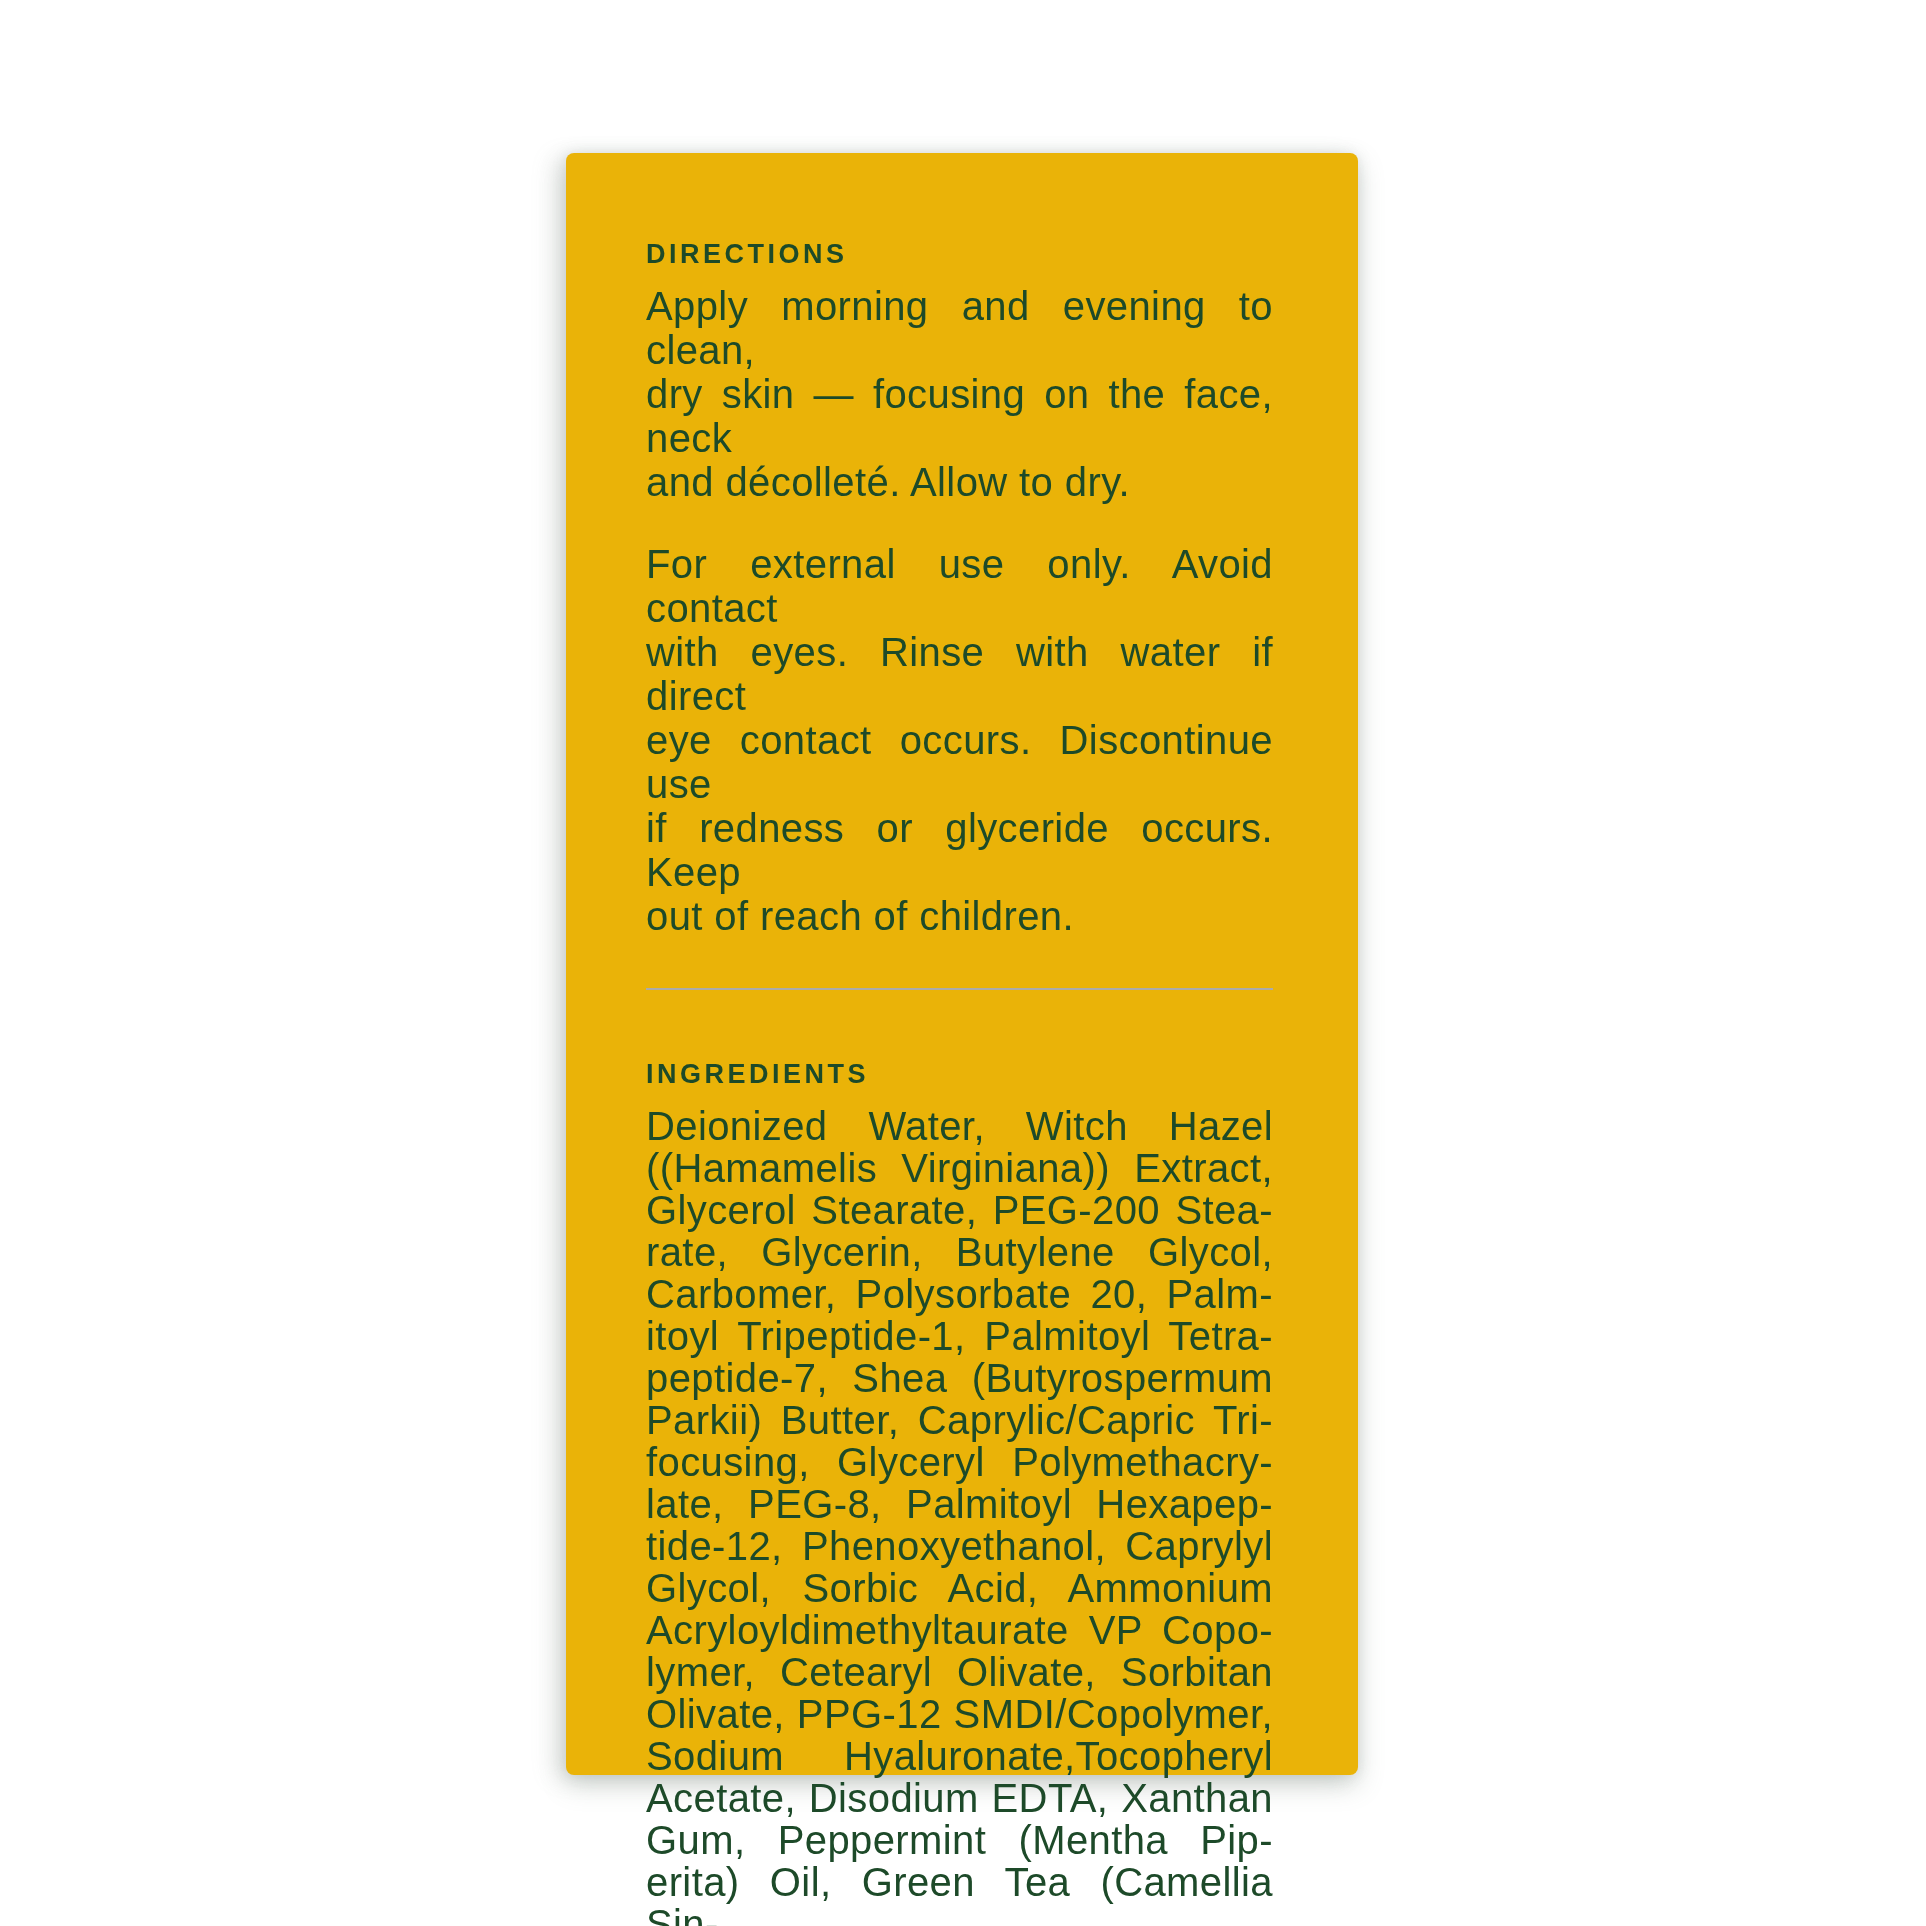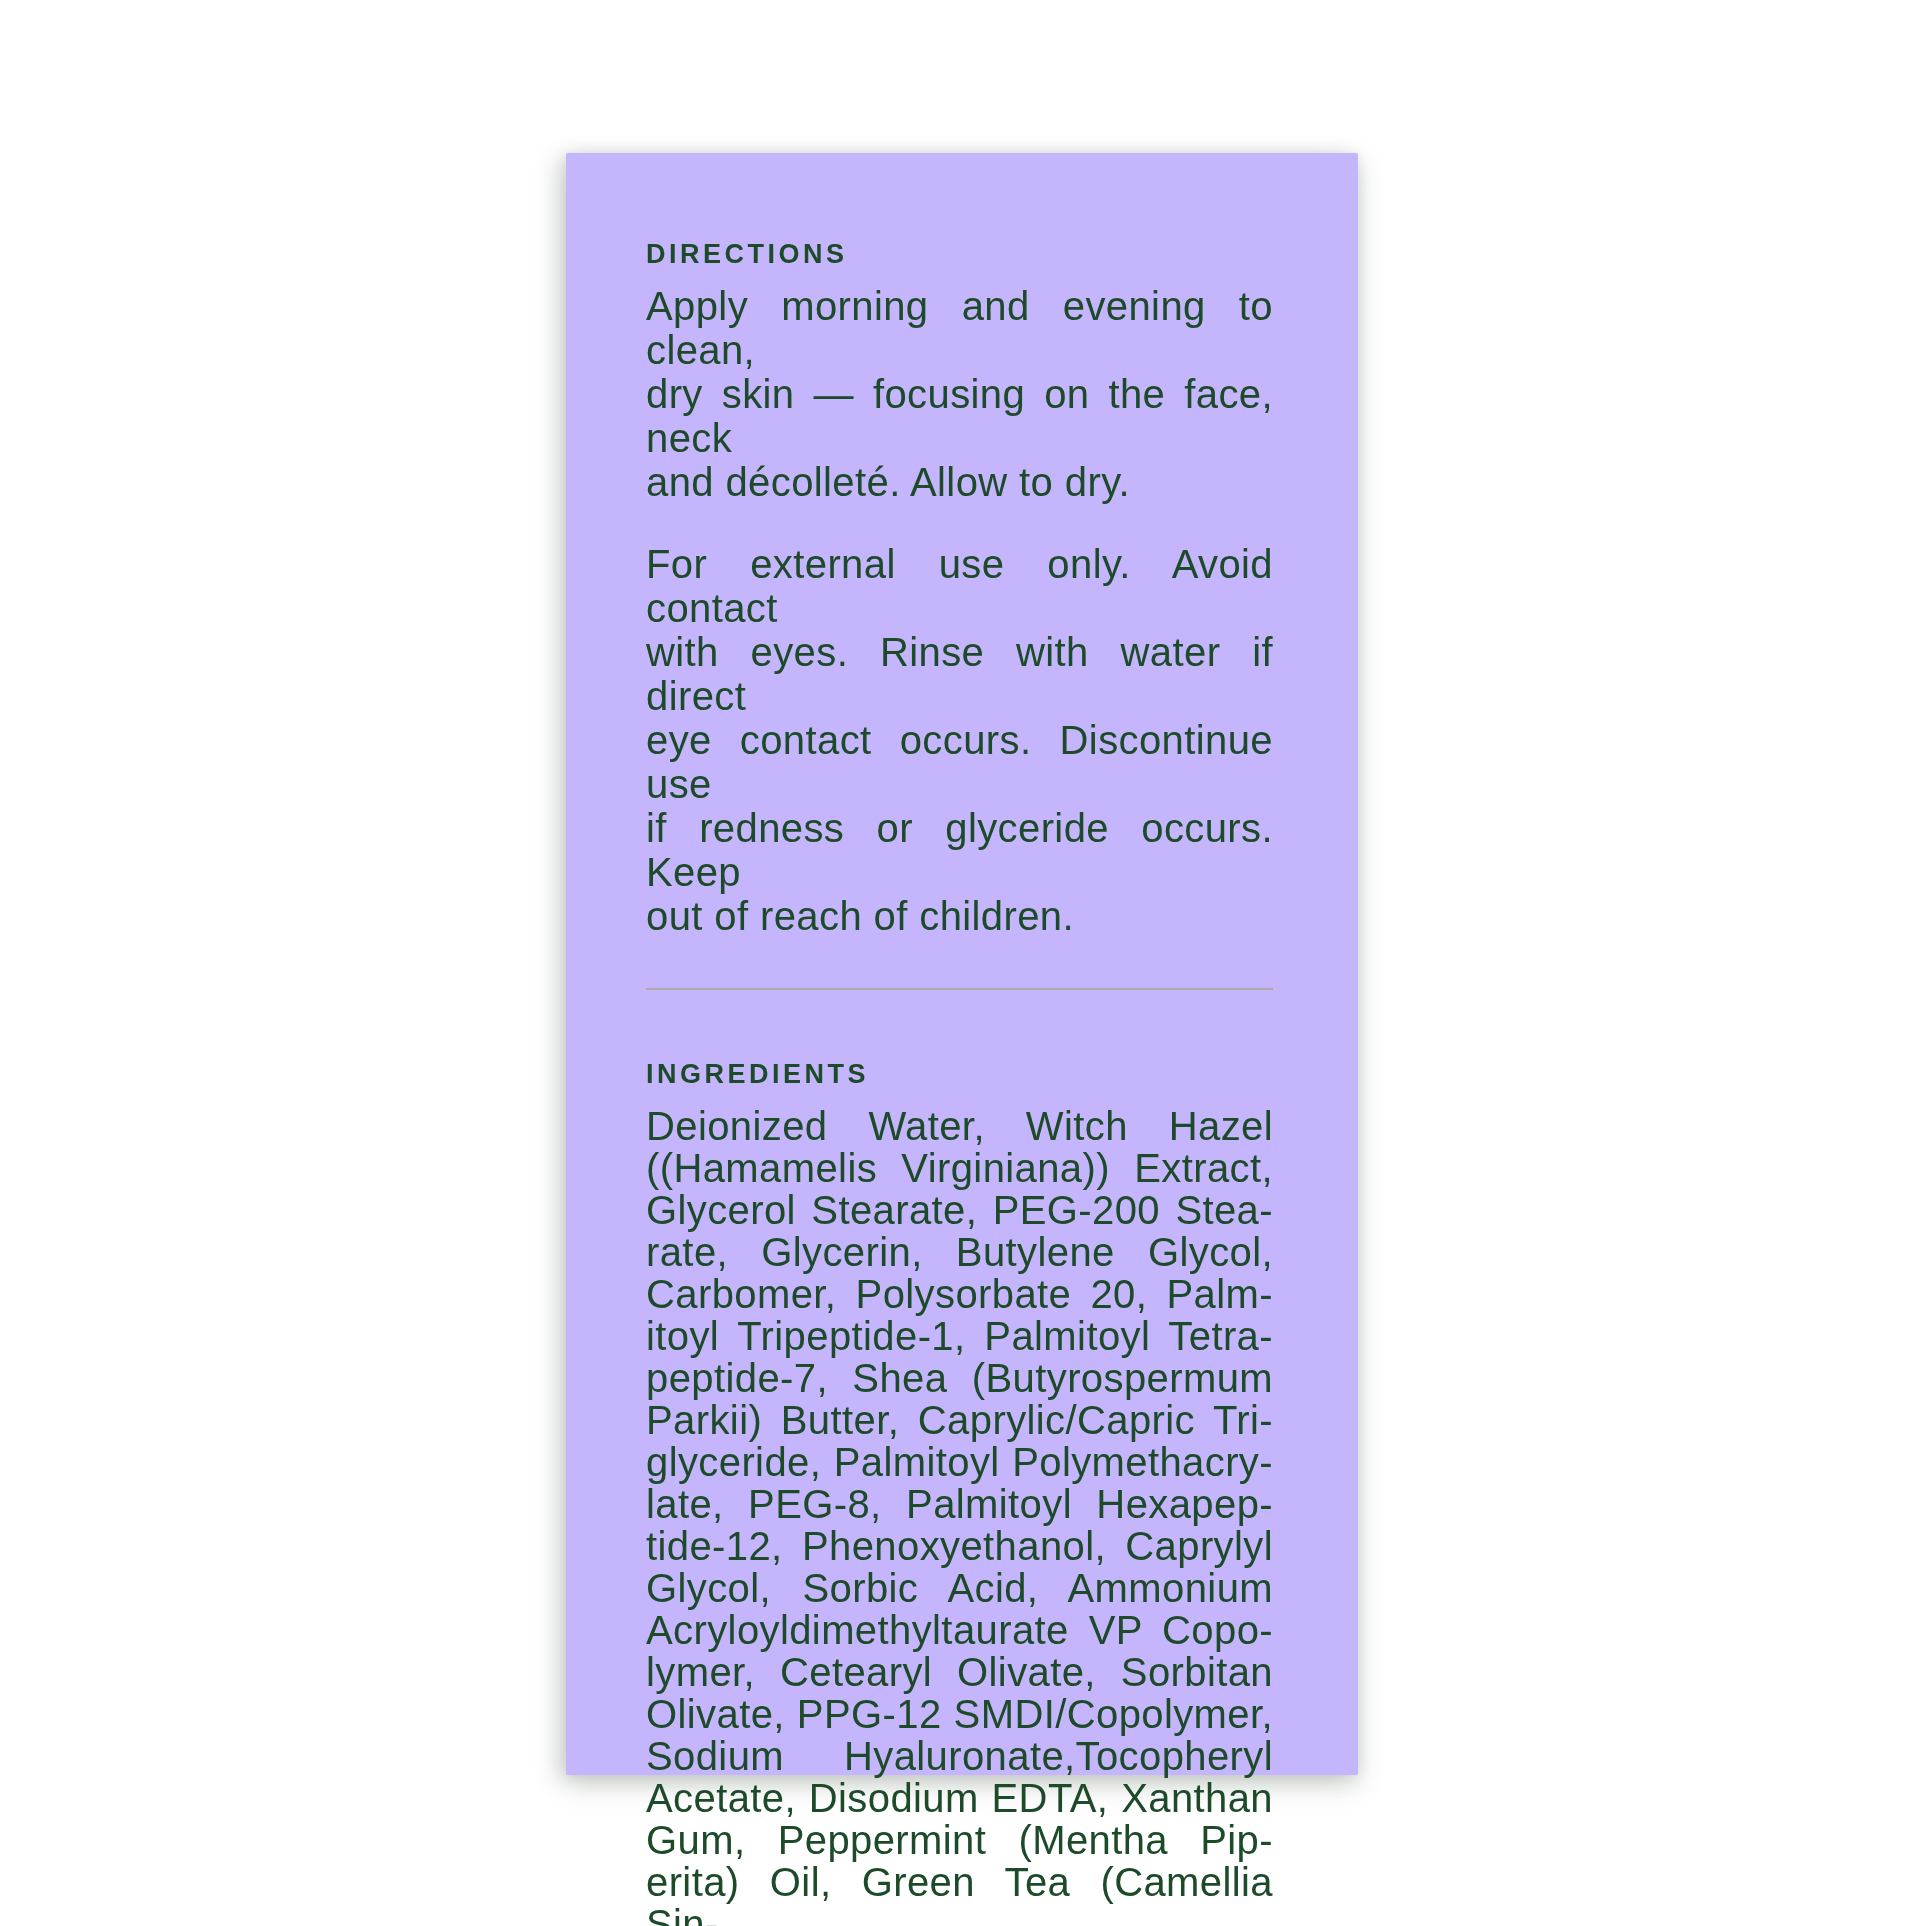--- a/index.html
+++ b/index.html
@@ -15,22 +15,22 @@
     background: #ffffff;
     overflow: hidden;
   }
   .card {
     position: absolute;
     left: 566px;
     top: 153px;
     width: 792px;
     height: 1622px;
     box-sizing: border-box;
-    background: #c4b5fd;
-    border-radius: 2px;
+    background: #eab308;
+    border-radius: 8px;
     padding: 88px 85px 0 80px;
     box-shadow:
       0 10px 26px rgba(110, 125, 112, 0.30),
       0 0 14px rgba(130, 140, 132, 0.18),
       -14px 4px 22px rgba(140, 148, 142, 0.16);
   }
   .section-heading {
     margin: 0 0 16px 0;
     font-size: 27px;
     line-height: 27px;
@@ -105,21 +105,21 @@
 
       <div class="para ingredients">
         <div class="tline">Deionized Water, Witch Hazel</div>
         <div class="tline">((Hamamelis Virginiana)) Extract,</div>
         <div class="tline">Glycerol Stearate, PEG-200 Stea-</div>
         <div class="tline">rate, Glycerin, Butylene Glycol,</div>
         <div class="tline">Carbomer, Polysorbate 20, Palm-</div>
         <div class="tline">itoyl Tripeptide-1, Palmitoyl Tetra-</div>
         <div class="tline">peptide-7, Shea (Butyrospermum</div>
         <div class="tline">Parkii) Butter, Caprylic/Capric Tri-</div>
-        <div class="tline">glyceride, Palmitoyl Polymethacry-</div>
+        <div class="tline">focusing, Glyceryl Polymethacry-</div>
         <div class="tline">late, PEG-8, Palmitoyl Hexapep-</div>
         <div class="tline">tide-12, Phenoxyethanol, Caprylyl</div>
         <div class="tline">Glycol, Sorbic Acid, Ammonium</div>
         <div class="tline">Acryloyldimethyltaurate VP Copo-</div>
         <div class="tline">lymer, Cetearyl Olivate, Sorbitan</div>
         <div class="tline">Olivate, PPG-12 SMDI/Copolymer,</div>
         <div class="tline">Sodium Hyaluronate,Tocopheryl</div>
         <div class="tline">Acetate, Disodium EDTA, Xanthan</div>
         <div class="tline">Gum, Peppermint (Mentha Pip-</div>
         <div class="tline">erita) Oil, Green Tea (Camellia Sin-</div>

